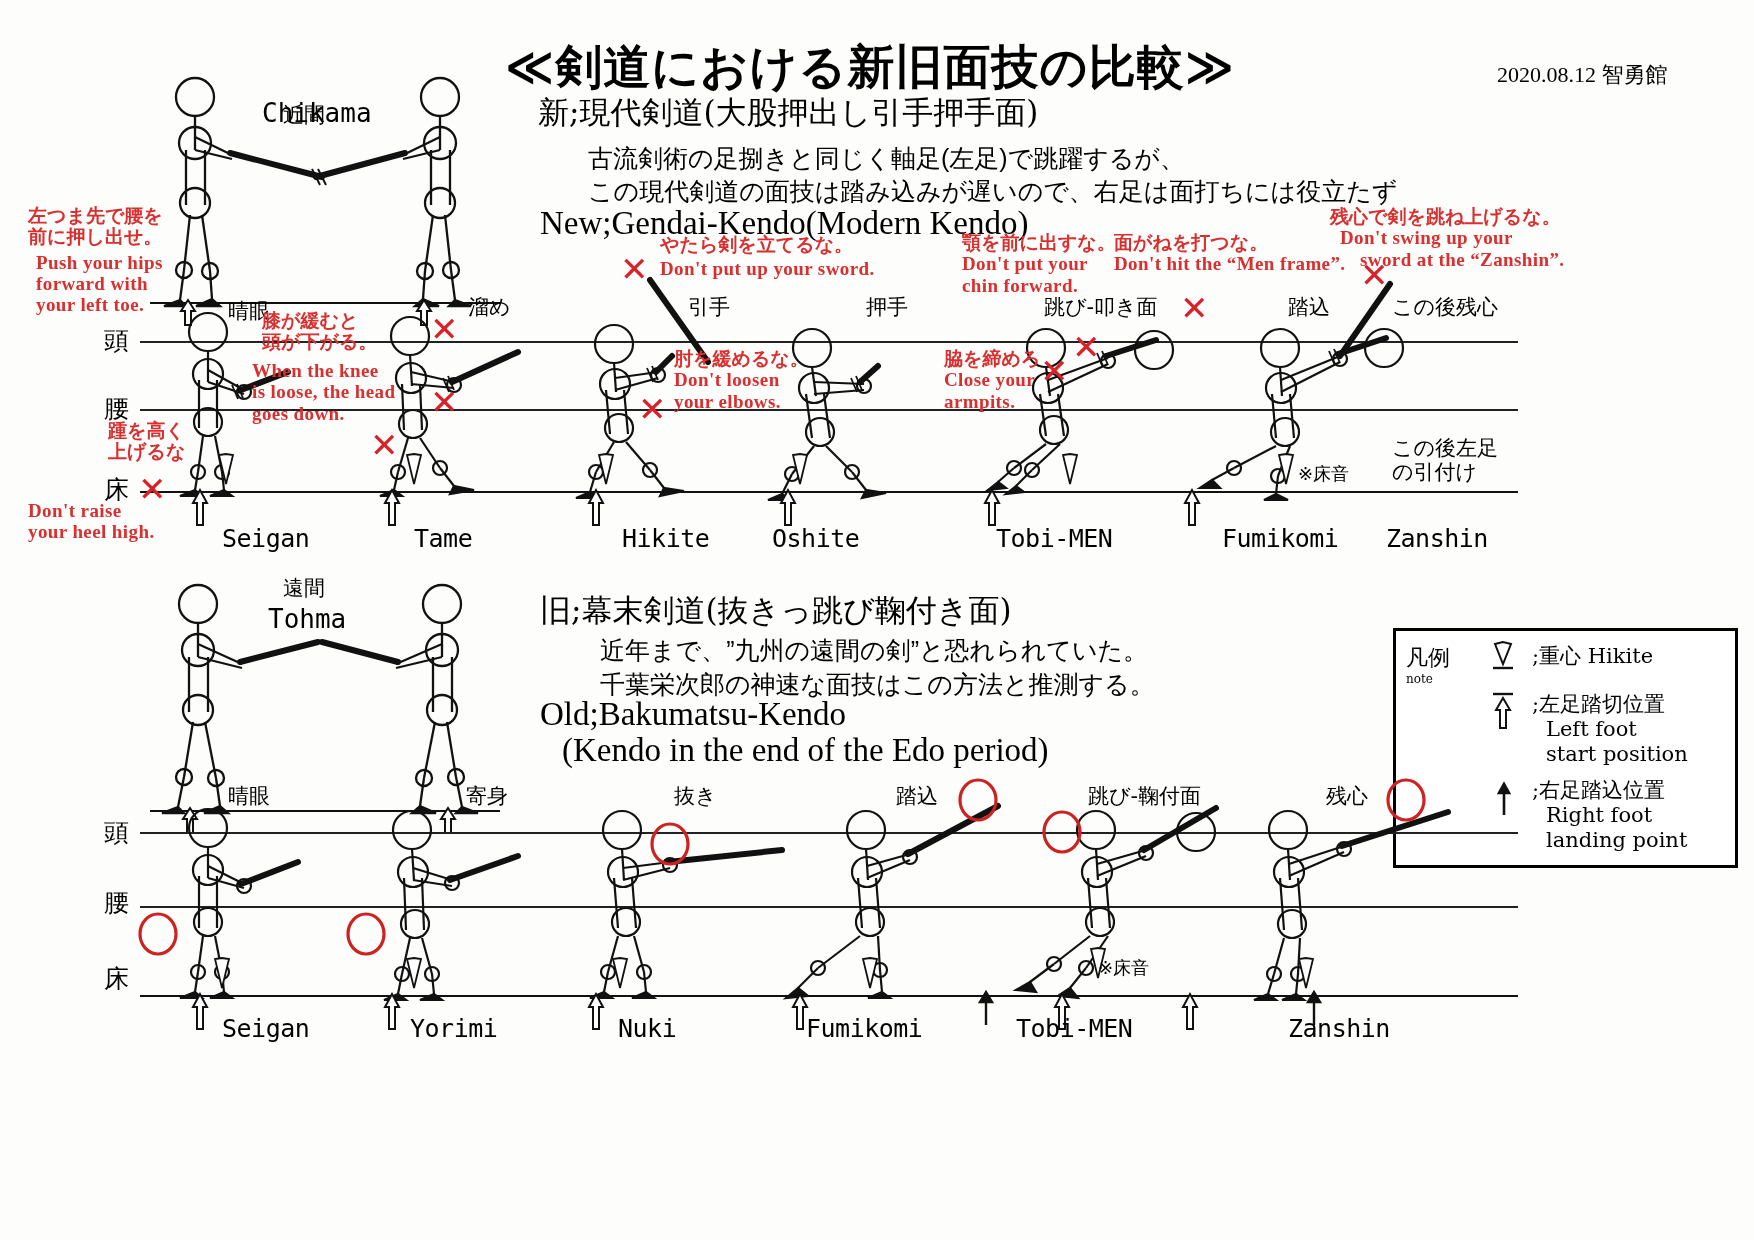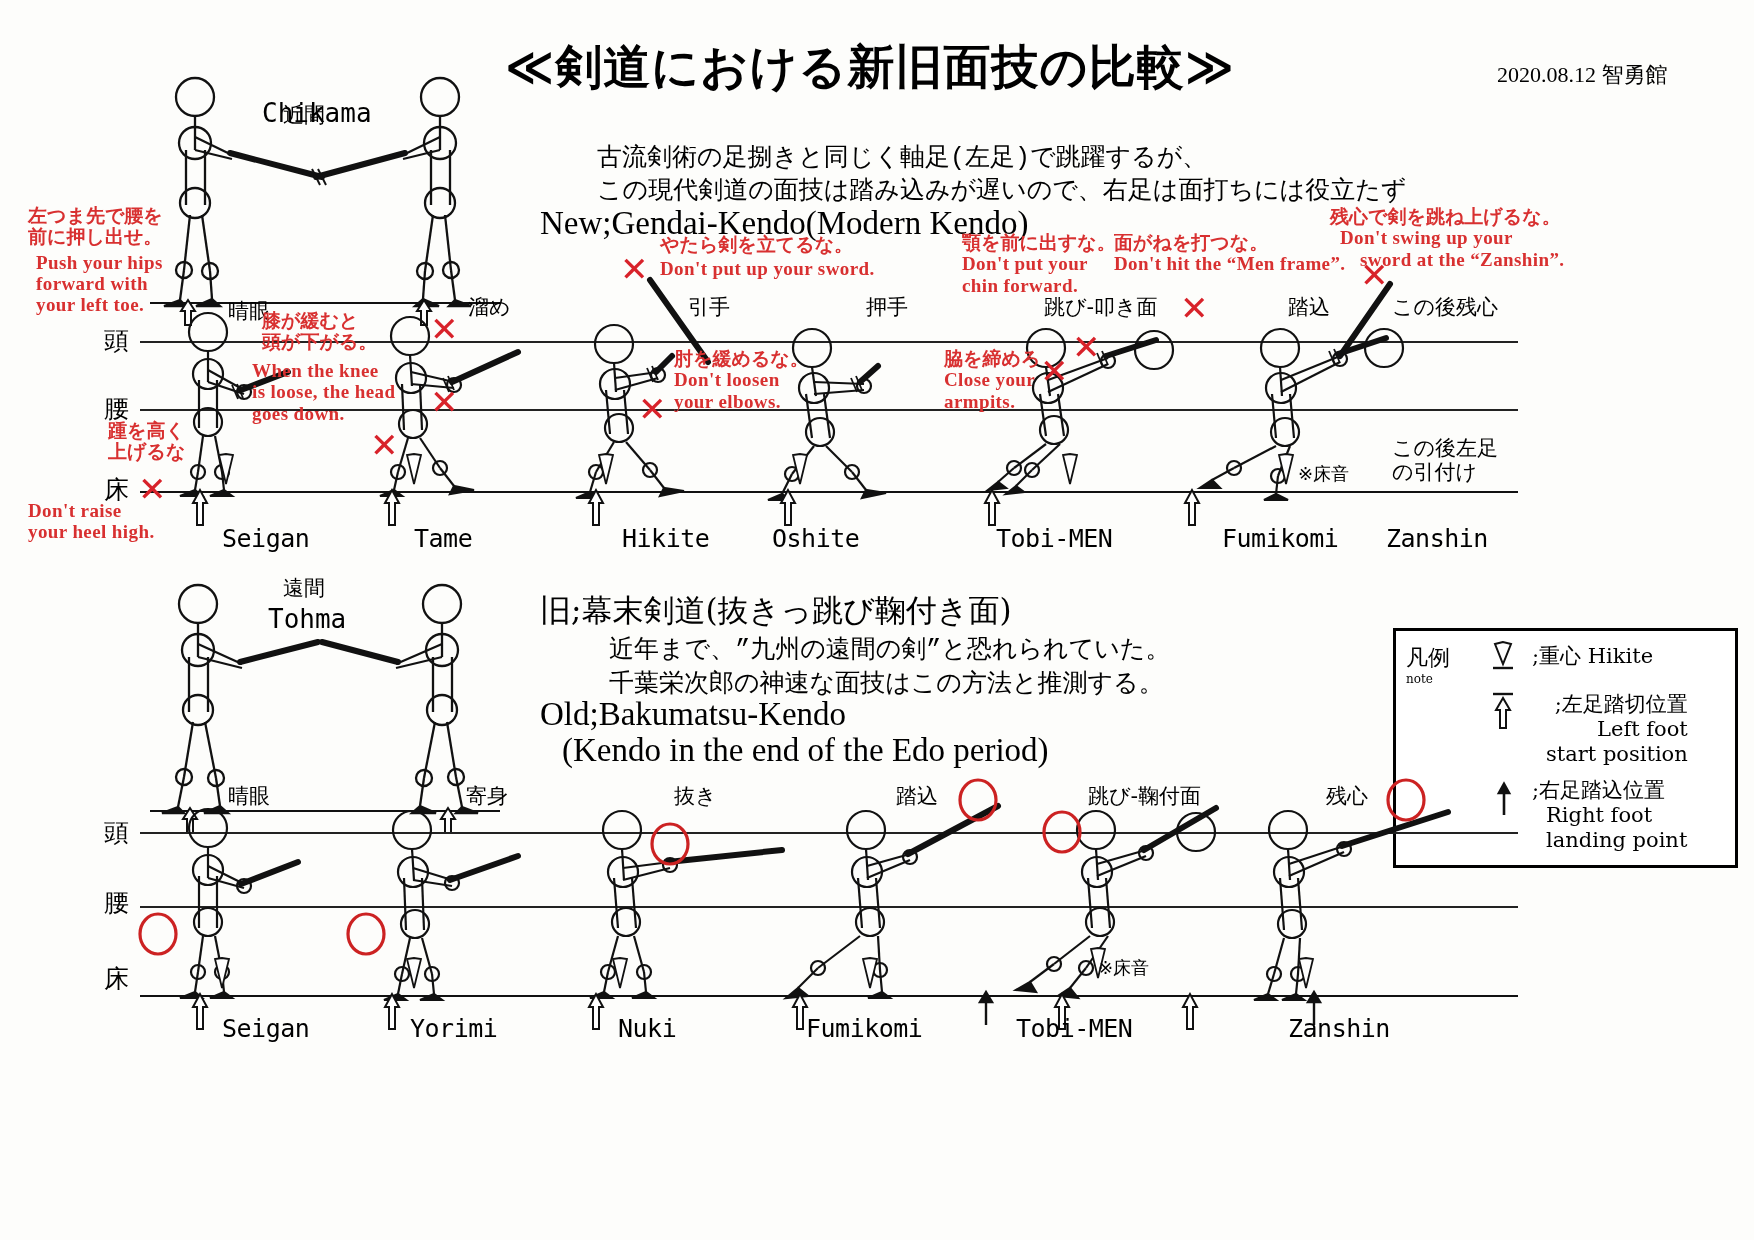--- a/index.html
+++ b/index.html
@@ -30,25 +30,24 @@
     font-family:"Liberation Serif","DejaVu Serif",serif;
     font-size:22px;
     white-space:nowrap;
   }
   .subhead-jp{
     font-family:"DejaVu Serif","Liberation Serif",serif;
     font-size:31px;
     white-space:nowrap;
   }
   .body-jp{
-    font-family:Liberation Mono, monospace;
+    font-family:Liberation Sans, sans-serif;
     font-size:25px;
     line-height:1.32;
     white-space:nowrap;
-    margin-left:9px;
   }
   .head-en{
     font-family:"Liberation Serif","DejaVu Serif",serif;
     font-size:33px;
     white-space:nowrap;
   }
 
   
   .ann{
     font-size:19px;
@@ -127,20 +126,21 @@
   }
 </style>
 </head>
 <body>
 
 <div id="sheet">
 
   <div class="abs title" style="left:505px;top:36px;">≪剣道における新旧面技の比較≫</div>
   <div class="abs date" style="left:1497px;top:60px;">2020.08.12  智勇館</div>
 
+  <div class="abs subhead-jp" style="left:538px;top:92px;">新;現代剣道(大股押出し引手押手面)</div>
   <div class="abs body-jp" style="left:588px;top:142px;">古流剣術の足捌きと同じく軸足(左足)で跳躍するが、</div>
   <div class="abs body-jp" style="left:588px;top:175px;">この現代剣道の面技は踏み込みが遅いので、右足は面打ちには役立たず</div>
   <div class="abs head-en" style="left:540px;top:205px;">New;Gendai-Kendo(Modern Kendo)</div>
 
   <div class="abs stage-jp" style="left:283px;top:66px;margin-top:35px;">近間</div>
   <div class="abs" style="left:262px;top:98px;font-family:'DejaVu Sans Mono','Liberation Mono',monospace;font-size:26px;">Chikama</div>
 
   <svg class="abs" style="left:150px;top:75px;" width="350" height="220" viewBox="0 0 350 220">
     <g stroke="#111" stroke-width="2.3" fill="none">
 
@@ -606,21 +606,21 @@
     <line x1="3" y1="30" x2="23" y2="30" stroke="#111" stroke-width="2.4"></line>
   </svg>
   <div class="abs legend-txt" style="left:1532px;top:644px;">;重心 Hikite</div>
 
   <svg class="abs" style="left:1490px;top:690px;" width="26" height="40" viewBox="0 0 26 40">
     <line x1="3" y1="4" x2="23" y2="4" stroke="#111" stroke-width="2.4"></line>
     <g stroke="#111" stroke-width="2" fill="#fff">
         <path d="M13 8 L6 20 L10 20 L10 38 L16 38 L16 20 L20 20 Z"></path>
       </g>
   </svg>
-  <div class="abs legend-txt" style="left:1532px;top:692px;text-align:right;">
+  <div class="abs legend-txt" style="left:1532px;top:692px;">
     <div>;左足踏切位置</div>
     <div style="margin-left:14px;">Left foot</div>
     <div style="margin-left:14px;">start position</div>
   </div>
 
   <svg class="abs" style="left:1496px;top:782px;" width="16" height="34" viewBox="0 0 16 34">
     <g stroke="#111" stroke-width="2.6" fill="#111">
       <line x1="8" y1="33" x2="8" y2="8"></line>
       <path d="M8 2 L3 11 L13 11 Z"></path>
     </g>

